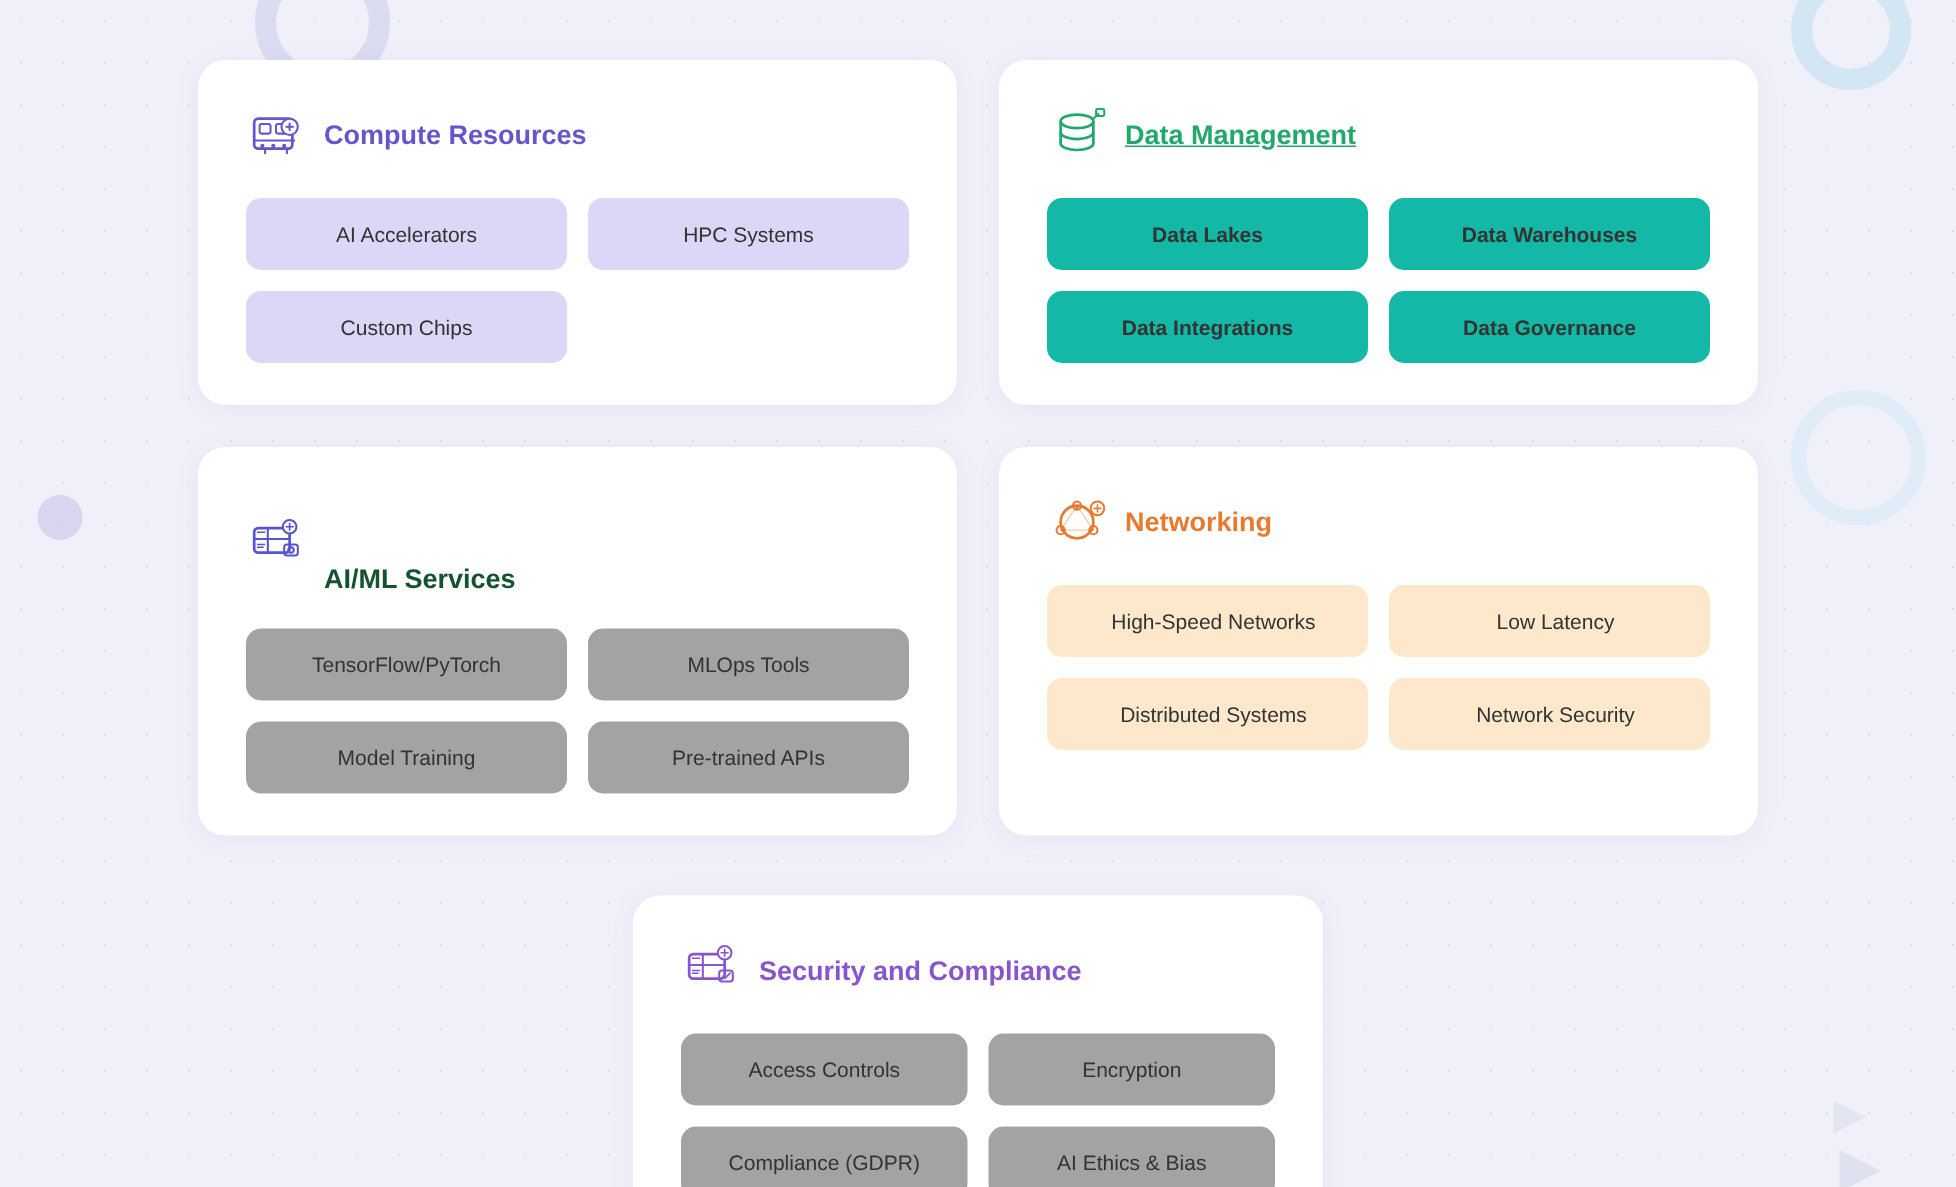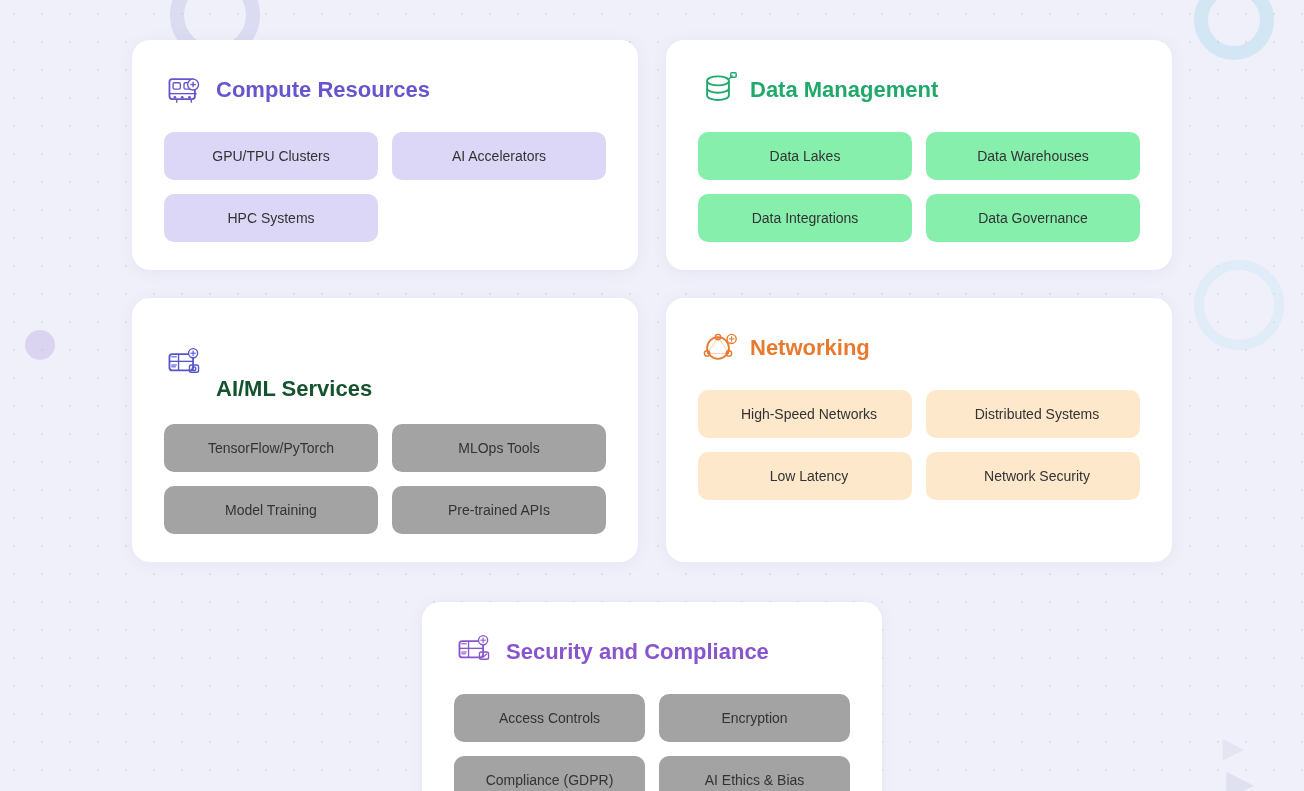--- a/index.html
+++ b/index.html
@@ -104,27 +104,27 @@
     }
 
     .card-header {
       display: flex;
       align-items: center;
       gap: 12px;
       margin-bottom: 22px;
     }
 
     .card-title {
-      font-size: 22px;
+      font-size: 18px;
       font-weight: 700;
       text-align: right;
     }
 
     .card-title.purple { color: #6655cc; }
-    .card-title.green { color: #22a86a; }
+    .card-title.green { color: #22a86a; text-decoration: underline; }
     .card-title.blue-purple { color: #14532d; margin-top: 48px; }
     .card-title.orange { color: #e87a30; }
     .card-title.violet { color: #8855cc; }
 
     
     .items-grid {
       display: grid;
       grid-template-columns: 1fr 1fr;
       gap: 14px;
     }
@@ -134,21 +134,21 @@
       padding: 16px 12px;
       text-align: center;
       font-size: 14px;
       font-weight: 500;
       color: #333;
       cursor: default;
     }
 
     
     .chip-lavender { background: #dcd6f7; color: #333; }
-    .chip-green { background: #86efac; color: #333; }
+    .chip-green { background: #14b8a6; color: #333; font-weight: bold; }
     .chip-peach { background: #fde8cc; color: #333; padding-left: 20px; }
     .chip-light-purple { background: #a3a3a3; color: #333; }
 
     
     .card-security {
       grid-column: 1 / -1;
       width: 460px;
       margin: 12px auto;
     }
 
@@ -180,23 +180,23 @@
         <circle cx="28" cy="30" r="1.5" fill="#6655cc"></circle>
         <line x1="14" y1="32" x2="14" y2="36" stroke="#6655cc" stroke-width="1.5"></line>
         <line x1="30" y1="32" x2="30" y2="36" stroke="#6655cc" stroke-width="1.5"></line>
         <circle cx="32" cy="16" r="6" stroke="#6655cc" stroke-width="1.5" fill="white"></circle>
         <line x1="32" y1="13" x2="32" y2="19" stroke="#6655cc" stroke-width="1.5"></line>
         <line x1="29" y1="16" x2="35" y2="16" stroke="#6655cc" stroke-width="1.5"></line>
       </svg>
       <span class="card-title purple">Compute Resources</span>
     </div>
     <div class="items-grid">
-      <div class="item-chip chip-lavender">GPU/TPU Clusters</div>
       <div class="item-chip chip-lavender">AI Accelerators</div>
       <div class="item-chip chip-lavender">HPC Systems</div>
+      <div class="item-chip chip-lavender">Custom Chips</div>
     </div>
   </div>
 
   <div class="card">
     <div class="card-header">
       <svg class="icon-svg" viewBox="0 0 44 44" fill="none" xmlns="http://www.w3.org/2000/svg">
         <ellipse cx="22" cy="12" rx="12" ry="5" stroke="#22a86a" stroke-width="2" fill="none"></ellipse>
         <path d="M10 12v8c0 2.76 5.37 5 12 5s12-2.24 12-5v-8" stroke="#22a86a" stroke-width="2" fill="none"></path>
         <path d="M10 20v8c0 2.76 5.37 5 12 5s12-2.24 12-5v-8" stroke="#22a86a" stroke-width="2" fill="none"></path>
         <line x1="34" y1="10" x2="38" y2="6" stroke="#22a86a" stroke-width="1.5"></line>
@@ -251,22 +251,22 @@
         <line x1="22" y1="10" x2="34" y2="28" stroke="#e87a30" stroke-width="1" opacity="0.4"></line>
         <line x1="10" y1="28" x2="34" y2="28" stroke="#e87a30" stroke-width="1" opacity="0.4"></line>
         <circle cx="37" cy="12" r="5" stroke="#e87a30" stroke-width="1.5" fill="white"></circle>
         <line x1="34" y1="12" x2="40" y2="12" stroke="#e87a30" stroke-width="1.2"></line>
         <line x1="37" y1="9" x2="37" y2="15" stroke="#e87a30" stroke-width="1.2"></line>
       </svg>
       <span class="card-title orange">Networking</span>
     </div>
     <div class="items-grid">
       <div class="item-chip chip-peach">High-Speed Networks</div>
+      <div class="item-chip chip-peach">Low Latency</div>
       <div class="item-chip chip-peach">Distributed Systems</div>
-      <div class="item-chip chip-peach">Low Latency</div>
       <div class="item-chip chip-peach">Network Security</div>
     </div>
   </div>
 
   <div class="card card-security">
     <div class="card-header">
       <svg class="icon-svg" viewBox="0 0 44 44" fill="none" xmlns="http://www.w3.org/2000/svg">
         <rect x="6" y="10" width="26" height="18" rx="3" stroke="#8855cc" stroke-width="2" fill="none"></rect>
         <line x1="6" y1="18" x2="32" y2="18" stroke="#8855cc" stroke-width="1.5"></line>
         <line x1="16" y1="10" x2="16" y2="28" stroke="#8855cc" stroke-width="1.5"></line>

